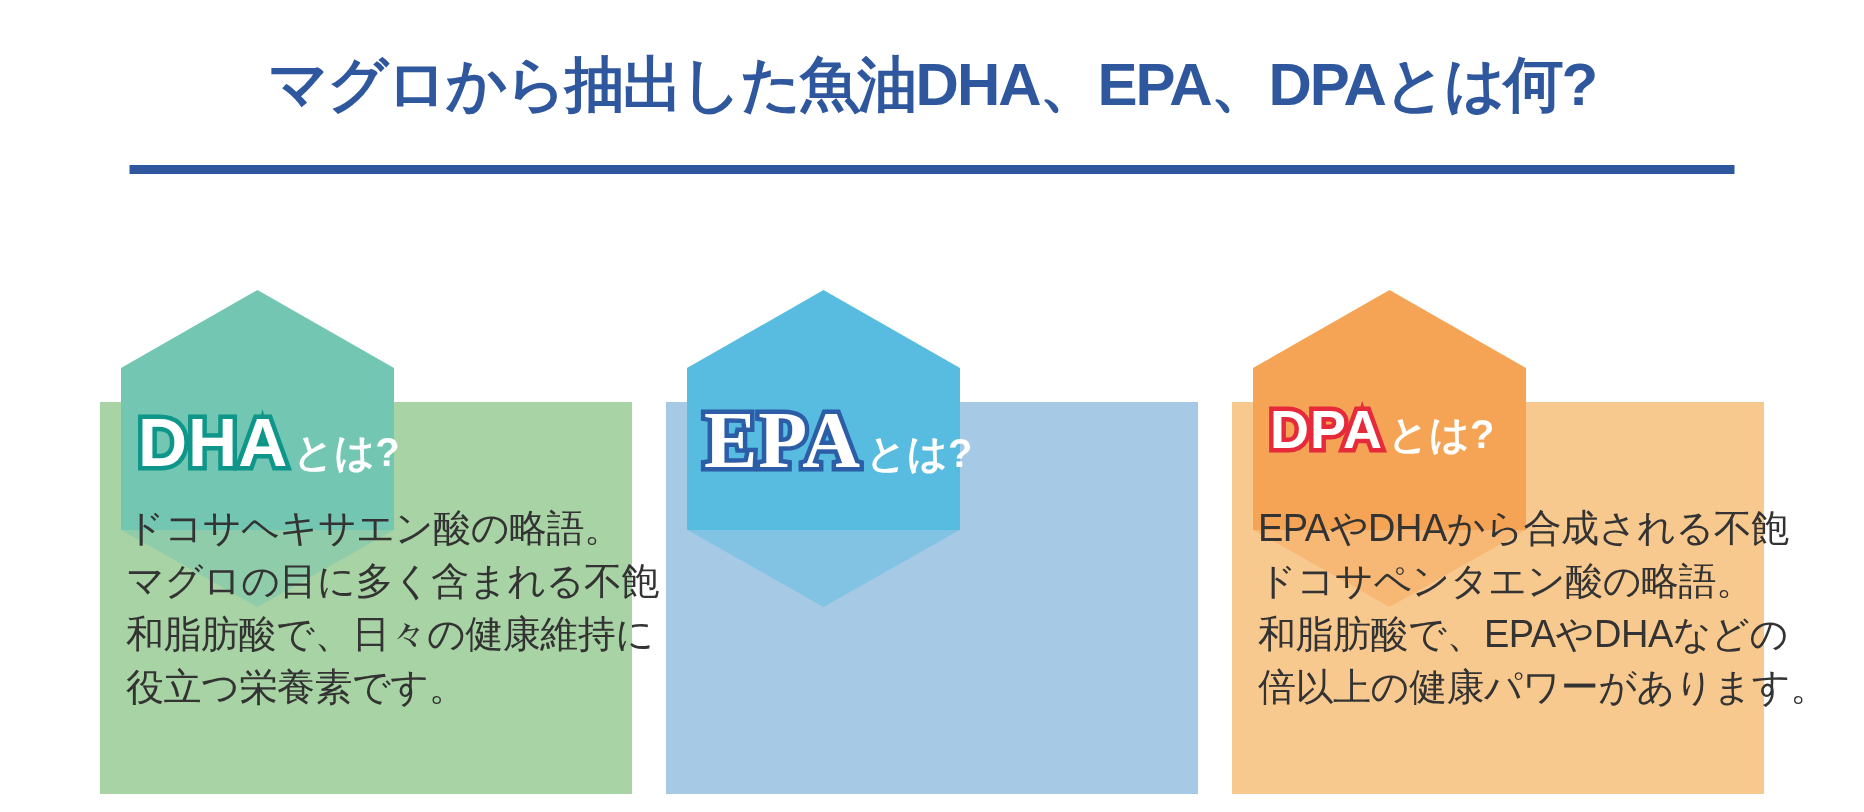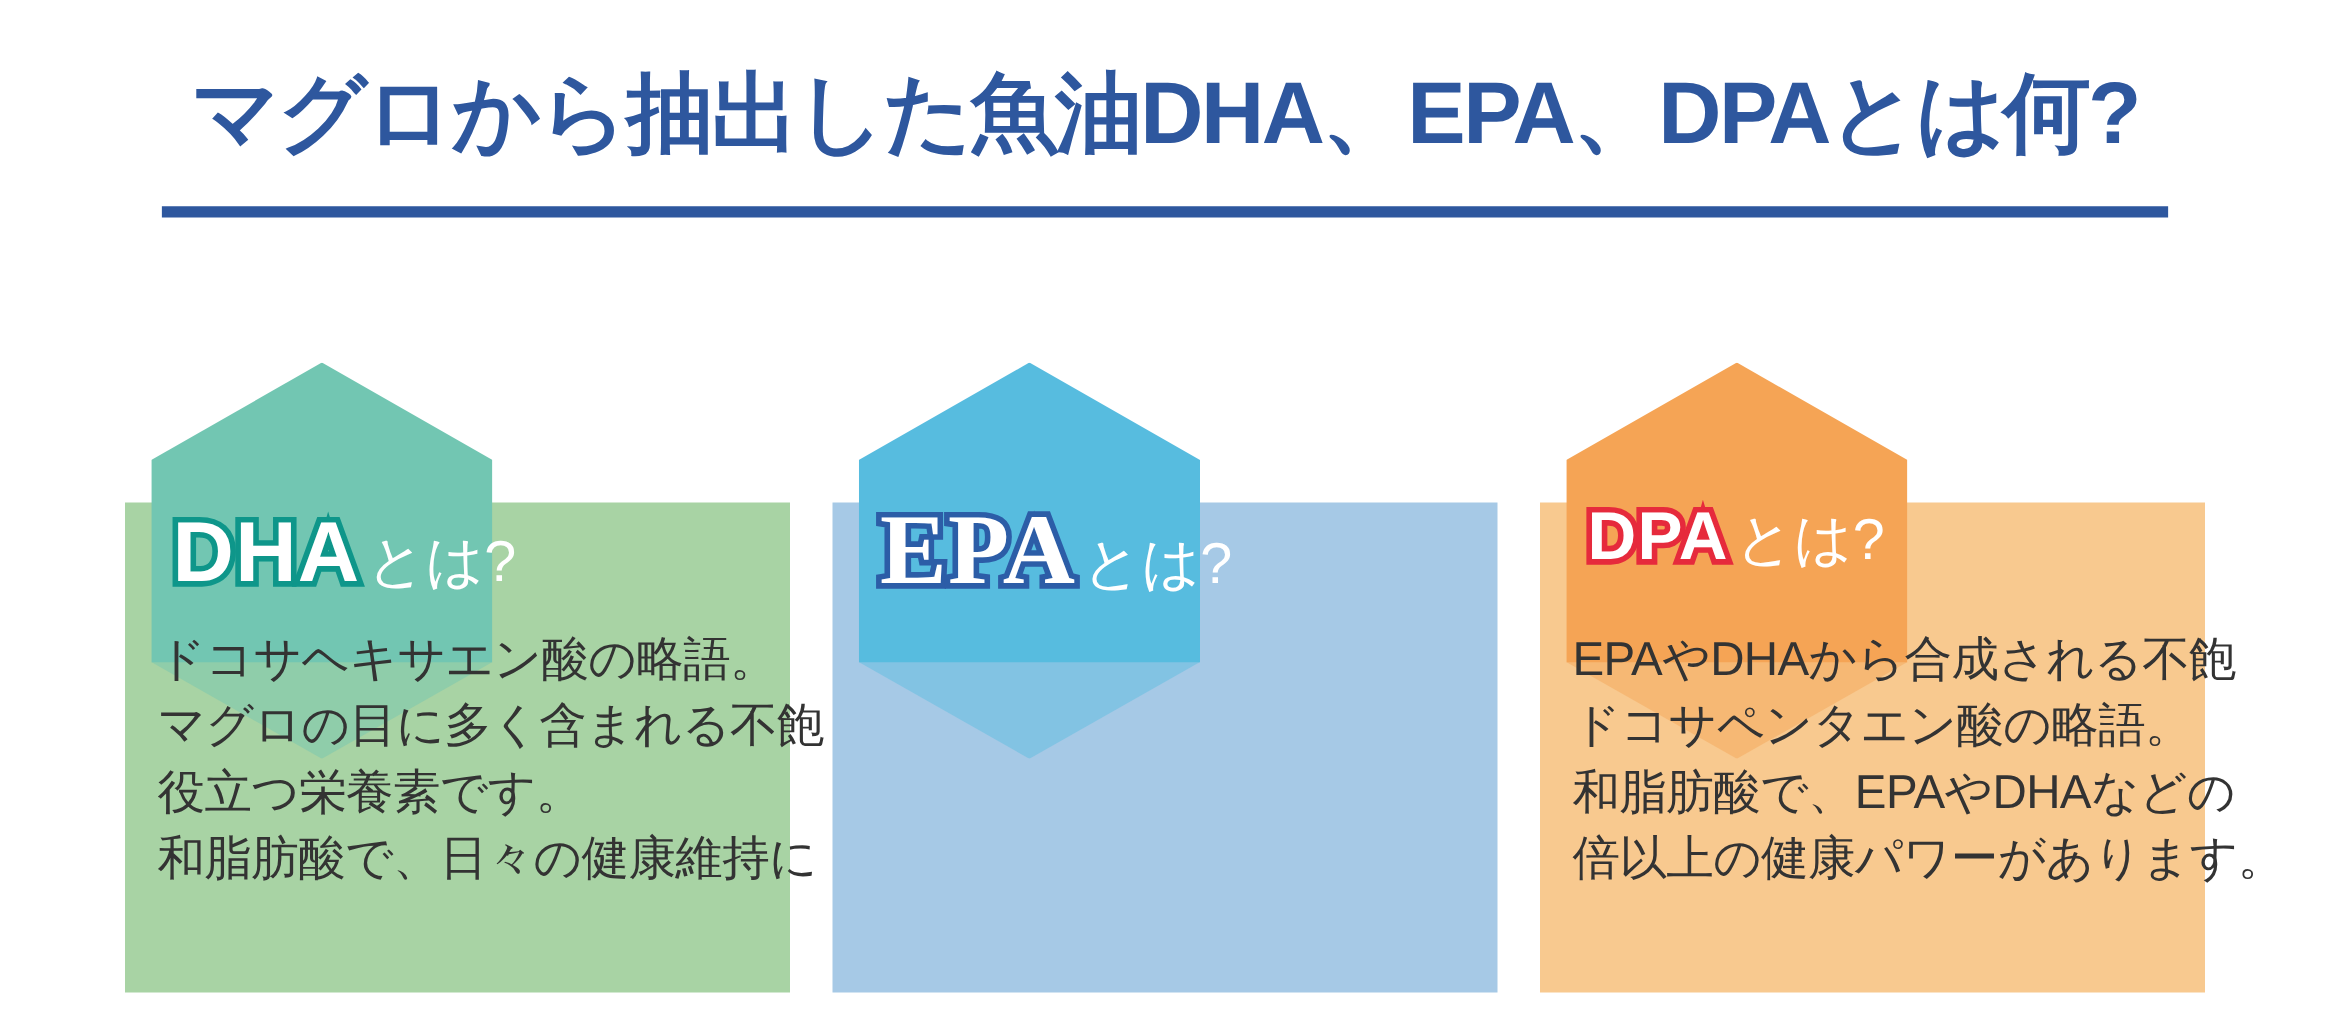--- a/index.html
+++ b/index.html
@@ -5,21 +5,21 @@
   html,body{margin:0;padding:0;}
   body{
     width:1864px;height:812px;position:relative;overflow:hidden;
     background:#ffffff;
     font-family:"Liberation Sans","DejaVu Sans",sans-serif;
   }
   
   .title-wrap{position:absolute;top:0;left:0;width:1864px;text-align:center;}
   .page-title{
     display:block;margin:0;padding-top:50px;
-    font-size:70px;line-height:1.15;font-weight:bold;letter-spacing:-2px;
+    font-size:60px;line-height:1.15;font-weight:bold;letter-spacing:-2px;
     white-space:nowrap;
   }
   .title-underline{
     position:absolute;top:165px;left:50%;transform:translateX(-50%);
     width:1605px;height:9px;
   }
   
   .cards{position:absolute;top:402px;left:100px;display:flex;gap:34px;}
   .card{position:relative;width:532px;height:392px;}
   .card-bg{position:absolute;inset:0;}
@@ -47,21 +47,21 @@
     position:absolute;left:0;top:0;z-index:-1;
     -webkit-text-stroke:9px var(--outline);
     color:var(--outline);letter-spacing:1px;
   }
   .card-dha .card-heading{top:6px;}
   .card-epa .card-heading{top:-2px;}
   .card-dpa .card-heading{top:0px;}
   .card-dha .abbr{font-size:68px;}
   .card-epa .abbr{font-size:80px;}
   .card-dpa .abbr{font-size:54px;}
-  .suffix{font-size:46px;font-weight:normal;color:#ffffff;margin-left:5px;line-height:1;}
+  .suffix{font-size:40px;font-weight:bold;color:#ffffff;margin-left:5px;line-height:1;}
   
   .card-body{
     position:absolute;top:100px;left:26px;right:20px;z-index:2;
     font-size:38px;line-height:53px;letter-spacing:-0.5px;
   }
   .body-line{white-space:nowrap;}
 </style>
 </head>
 <body>
 
@@ -78,22 +78,22 @@
       <div class="hex-main" style="background: rgb(114, 198, 178);"></div>
       <div class="hex-v" style="background: rgb(114, 198, 178);"></div>
     </div>
     <div class="card-heading">
       <span class="abbr" data-text="DHA" style="color: rgb(255, 255, 255);">DHA</span>
       <span class="suffix" style="color: rgb(255, 255, 255);">とは?</span>
     </div>
     <div class="card-body" style="color: rgb(51, 51, 51);">
         <div class="body-line">ドコサヘキサエン酸の略語。</div>
         <div class="body-line">マグロの目に多く含まれる不飽</div>
+        <div class="body-line">和脂肪酸で、日々の健康維持に</div>
         <div class="body-line">役立つ栄養素です。</div>
-        <div class="body-line">和脂肪酸で、日々の健康維持に</div>
       </div>
   </section>
 
   <section class="card card-epa" style="--outline: #2C5DA7;">
     <div class="card-bg" style="background: rgb(166, 201, 230);"></div>
     <div class="hex">
       <div class="hex-main" style="background: rgb(87, 188, 223);"></div>
       <div class="hex-v" style="background: rgb(87, 188, 223);"></div>
     </div>
     <div class="card-heading">

